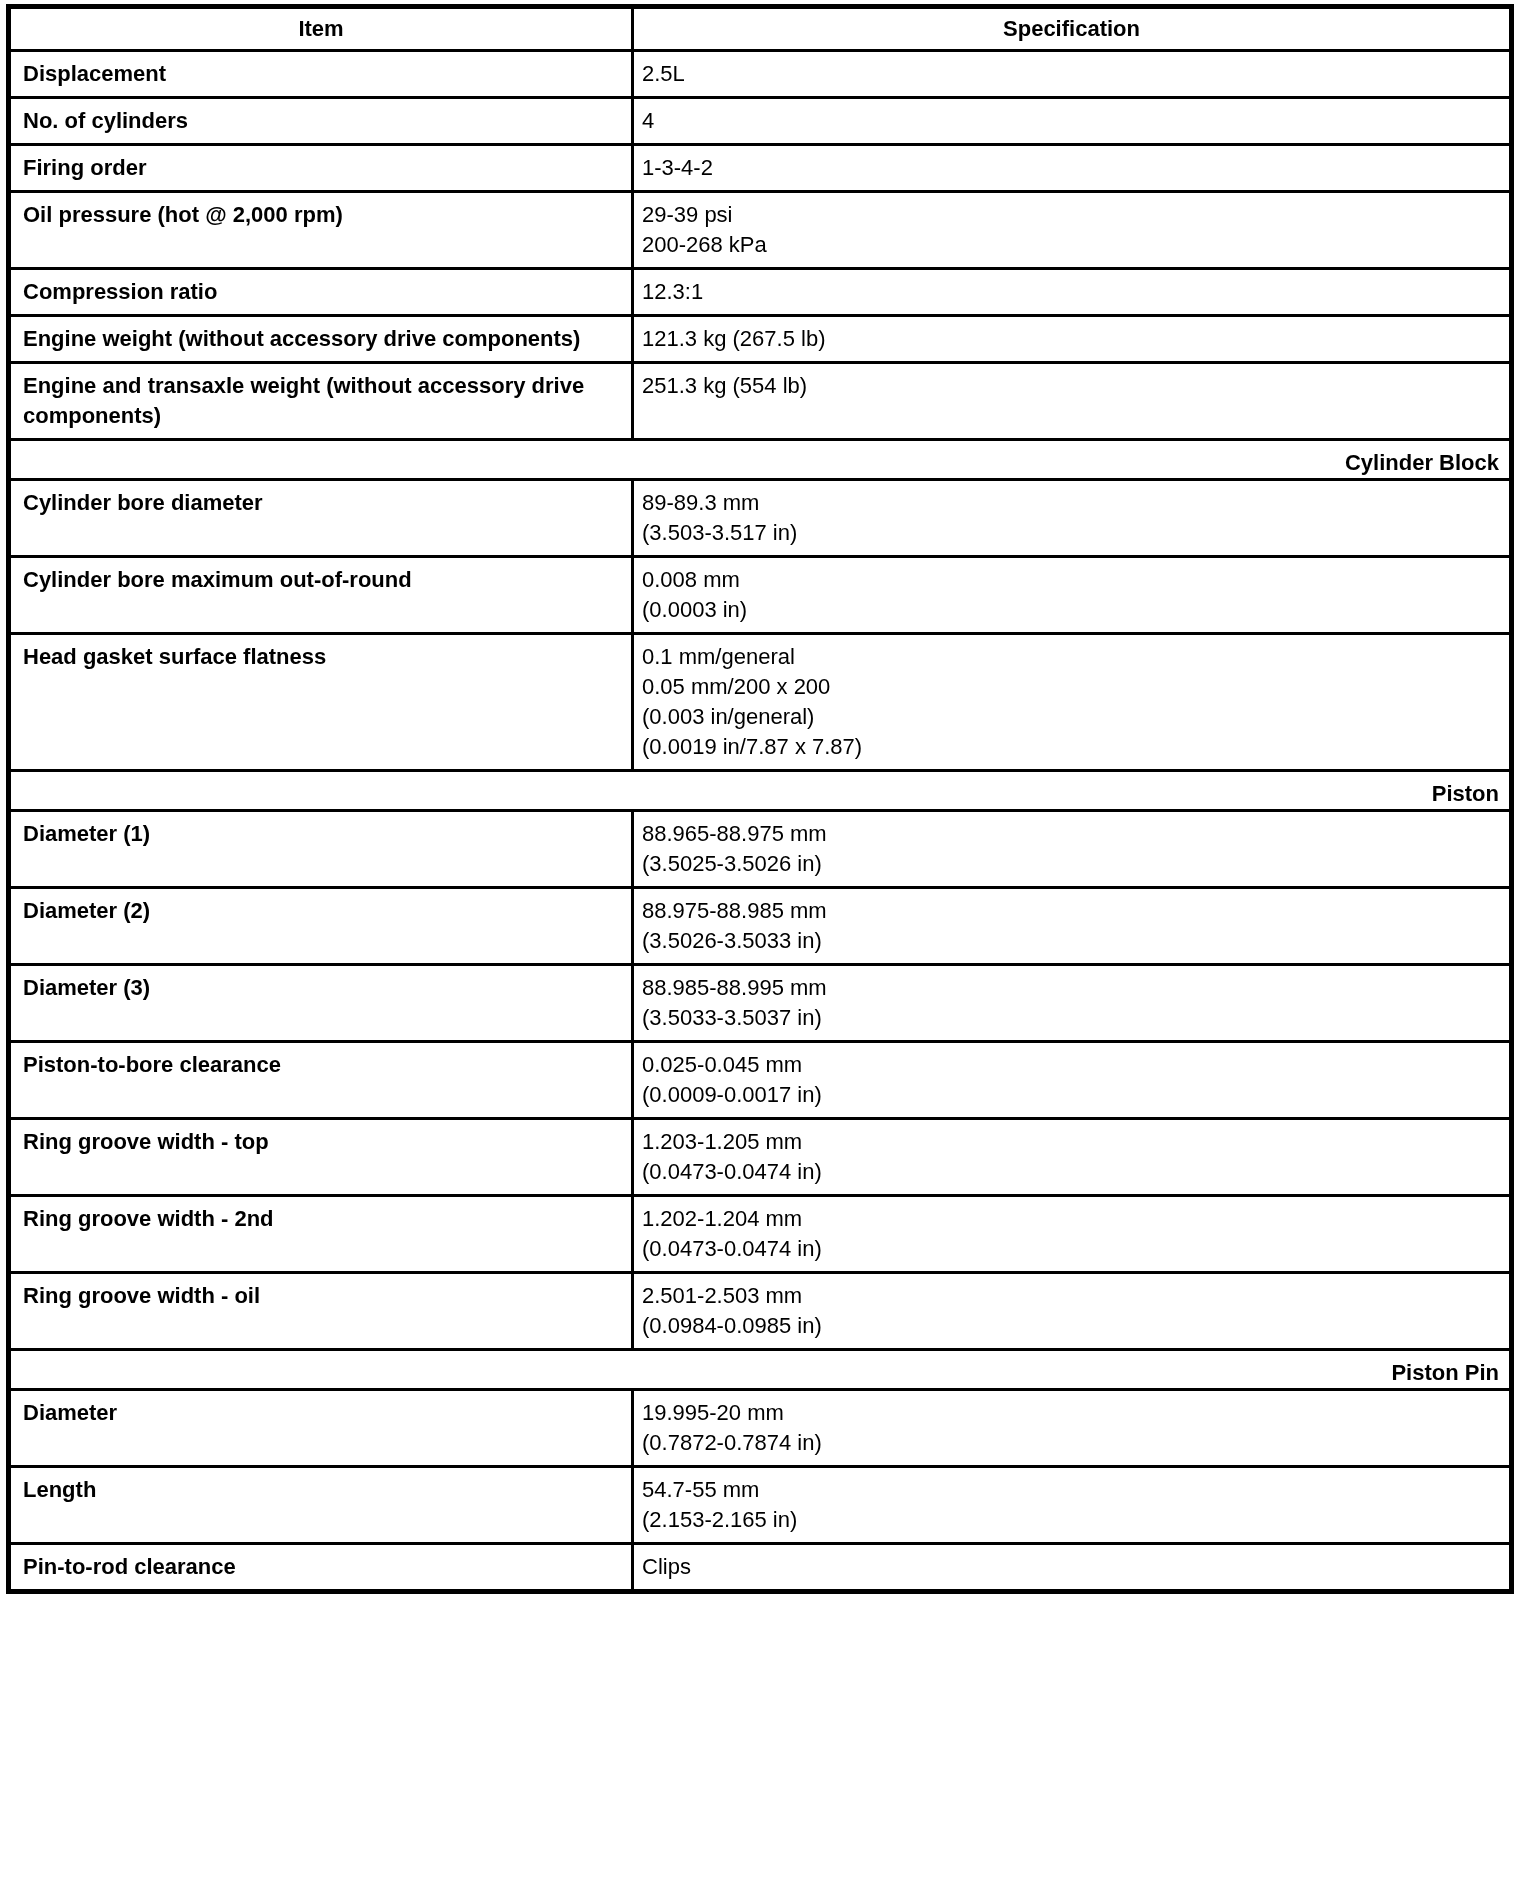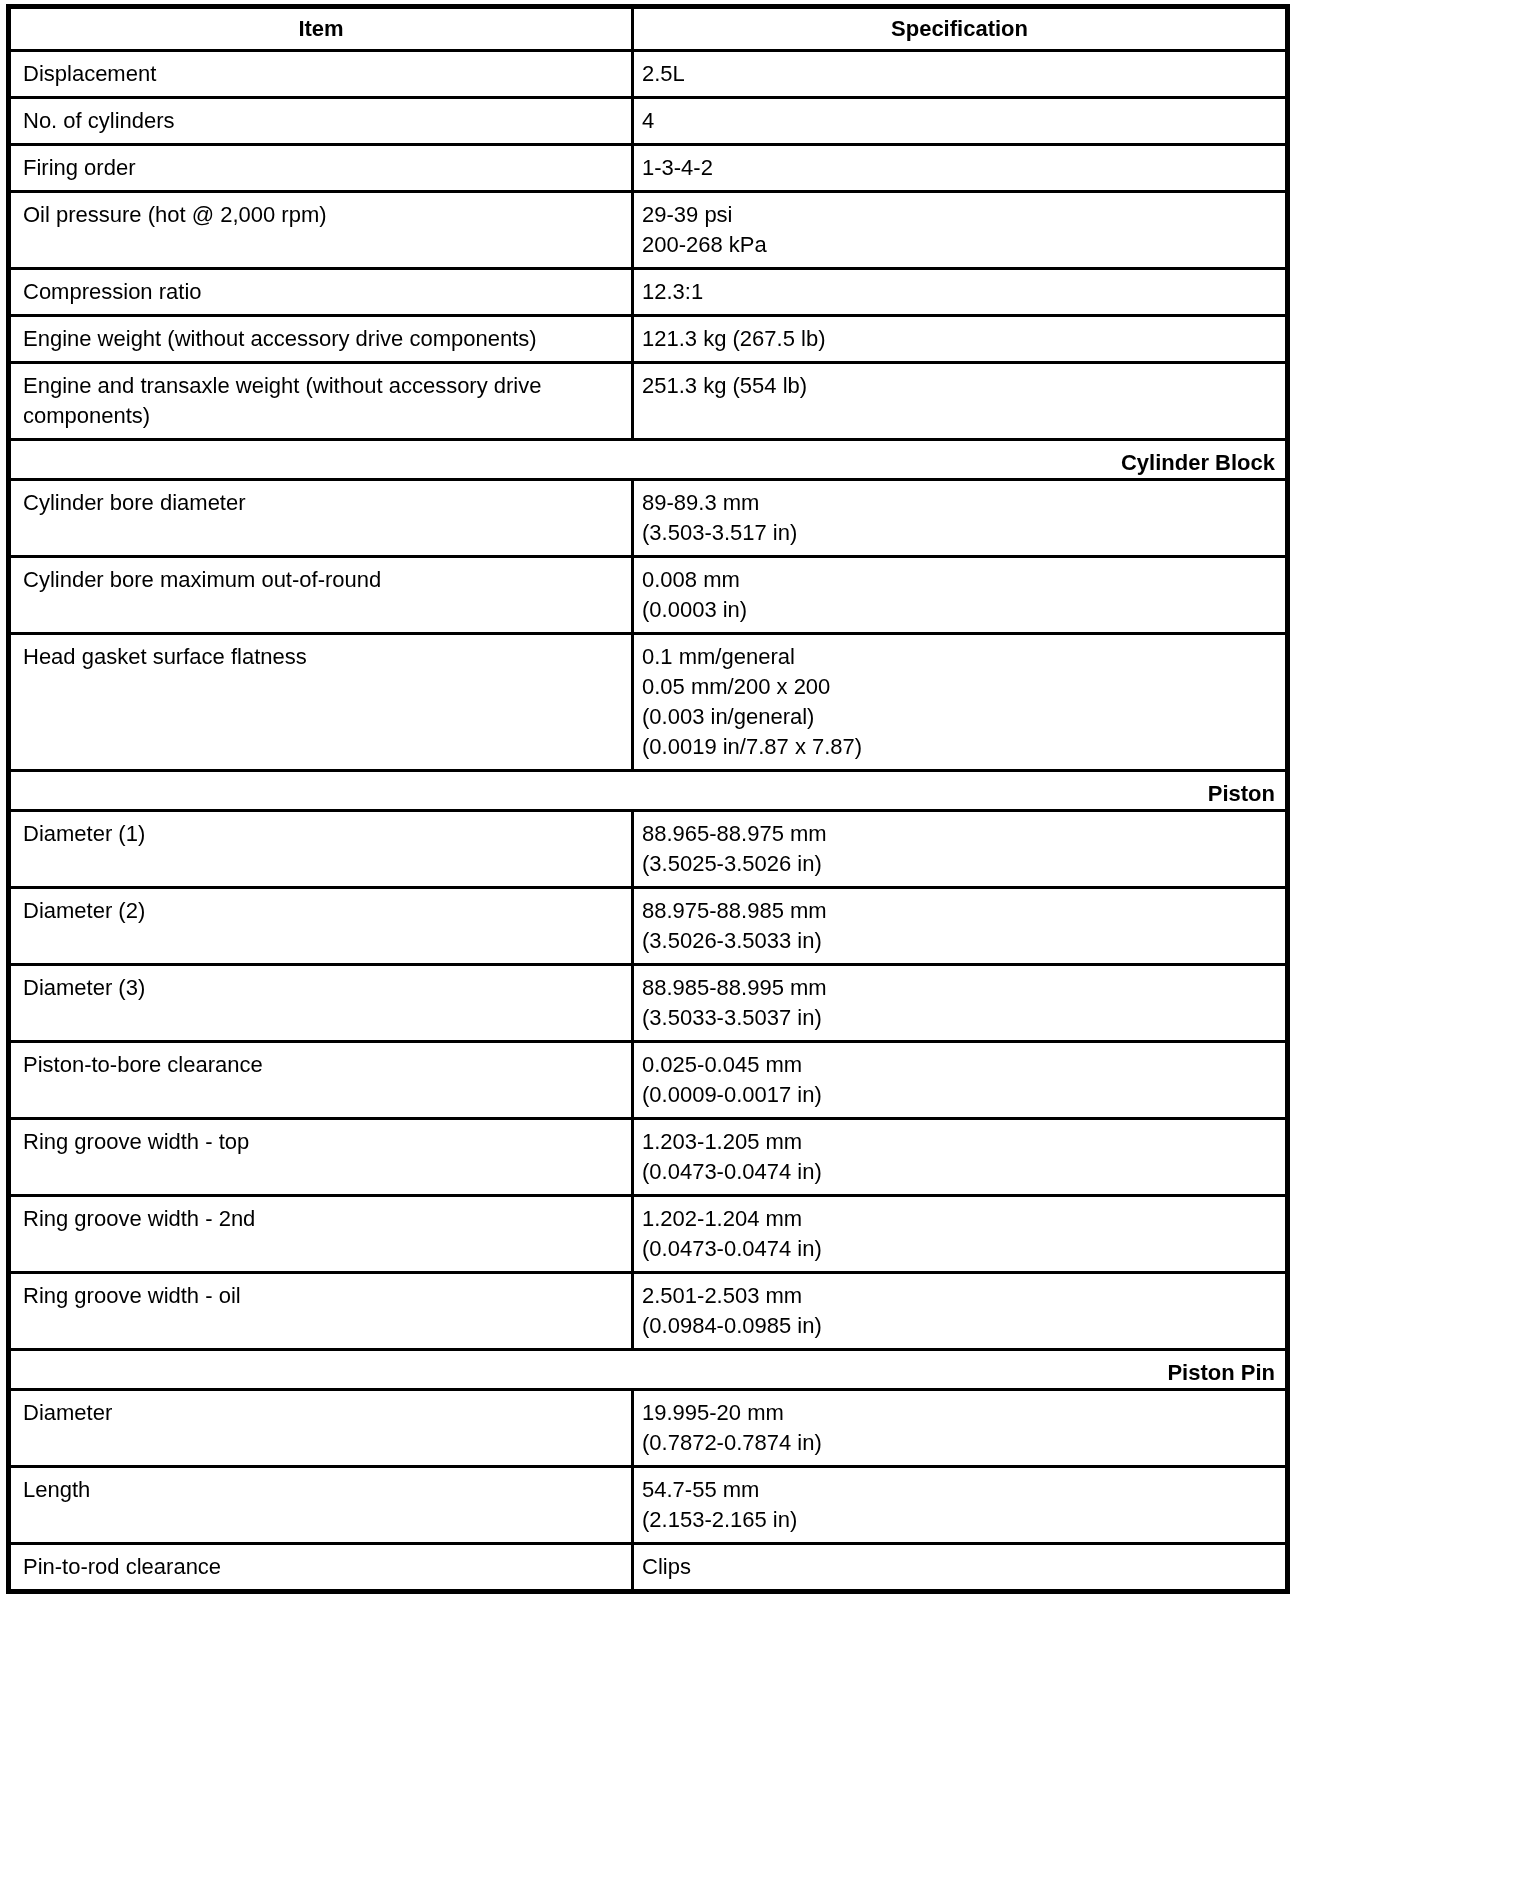--- a/index.html
+++ b/index.html
@@ -11,41 +11,42 @@
     width: 1520px;
     min-height: 1894px;
     font-family: "Liberation Sans", sans-serif;
     color: #000000;
   }
   .page {
     padding: 4px 6px 6px 6px;
   }
   table.spec-table {
     border-collapse: collapse;
-    width: 1284px;
+    width: 1508px;
     table-layout: fixed;
     border: 5px solid #000000;
     background: #ffffff;
   }
   th, td {
     border: 3px solid #000000;
     font-size: 22px;
     line-height: 30px;
     vertical-align: top;
     color: #000000;
     overflow: hidden;
   }
   th {
     font-weight: bold;
     text-align: center;
     padding: 5px 8px;
   }
   td.item-cell {
     text-align: left;
     padding: 7px 10px 7px 12px;
+    font-weight: bold;
   }
   td.spec-cell {
     text-align: left;
     padding: 7px 8px;
   }
   td.section-cell {
     font-weight: bold;
     text-align: right;
     padding: 7px 10px 0 12px;
   }

